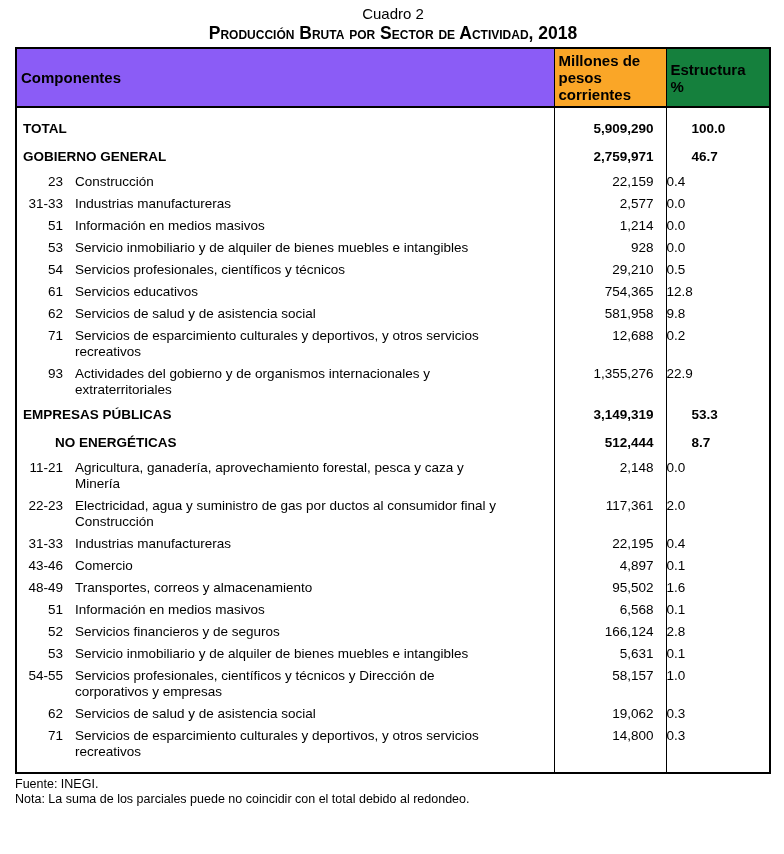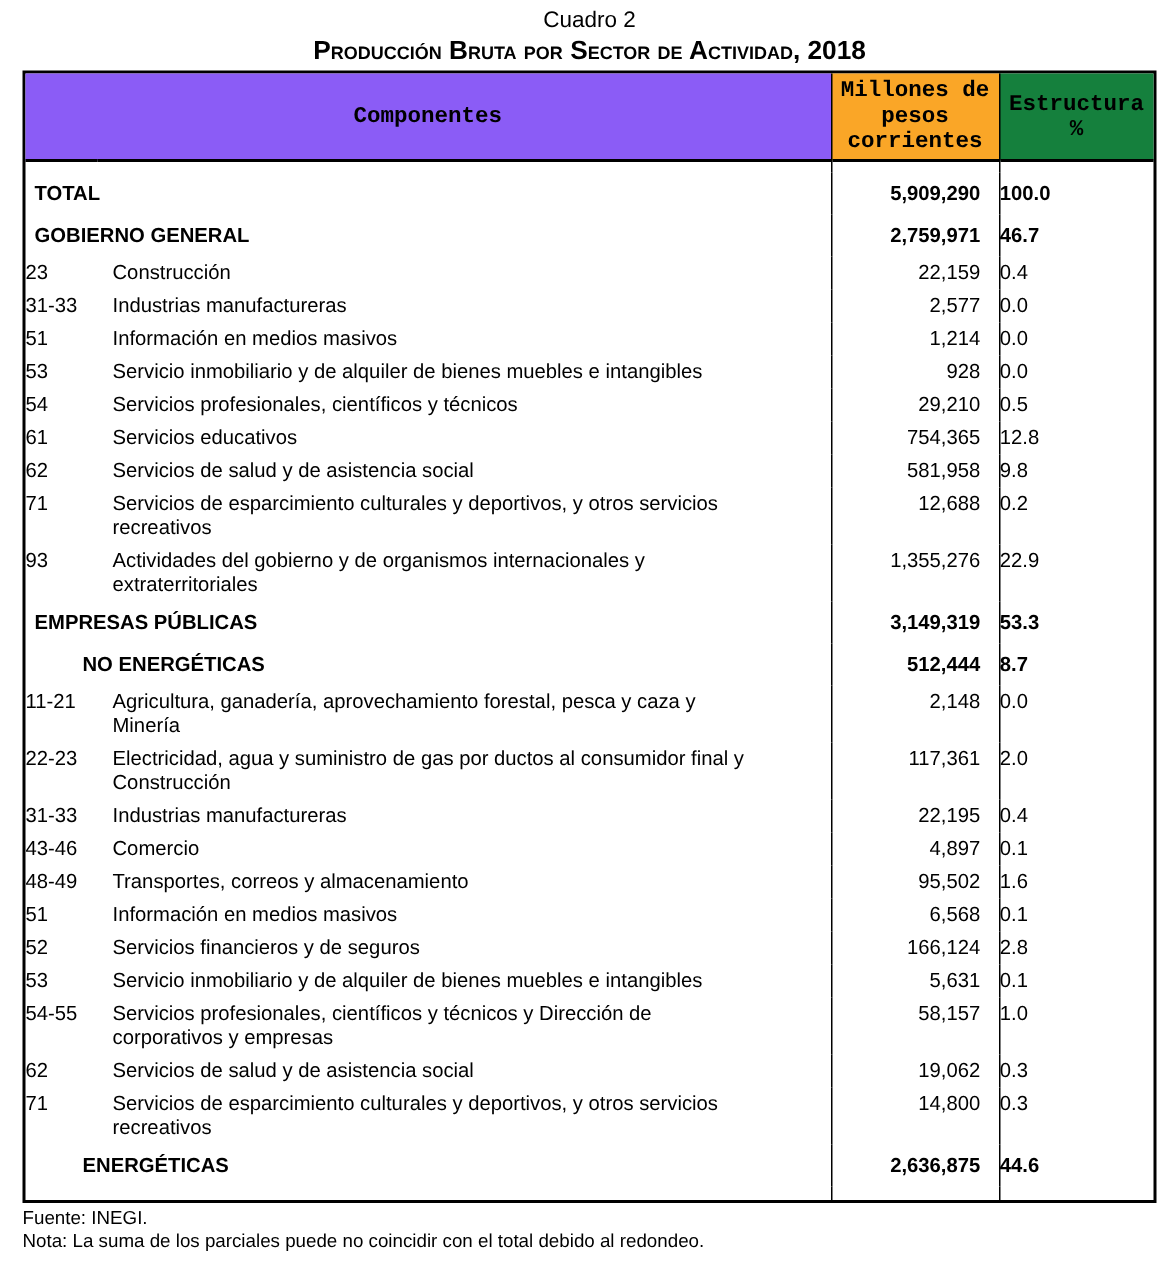--- a/index.html
+++ b/index.html
@@ -15,41 +15,40 @@
   .title-line1 { text-align: center; font-size: 15px; line-height: 18px; }
   .title-line2 {
     text-align: center; font-size: 17.5px; font-weight: bold;
     font-variant: small-caps; line-height: 20px; margin-bottom: 4px;
   }
 
   .tbl-wrap { border: 2px solid #000; }
   table { width: 100%; border-collapse: collapse; table-layout: fixed; }
 
   th {
-    font-size: 15px; font-weight: bold; text-align: center;
+    font-size: 15px; font-weight: bold; text-align: left;
     vertical-align: middle; height: 58px;
     border-bottom: 2px solid #000;
     white-space: pre-line; line-height: 17px;
     padding: 0 4px;
-    font-family: Liberation Mono, monospace;
   }
   th.vline { border-left: 1px solid #000; }
 
   td {
     font-size: 13.5px; line-height: 16px;
     vertical-align: top; padding: 3px 0;
   }
-  td.code  { padding-right: 2px; margin-left: 47px; }
+  td.code  { text-align: right; padding-right: 2px; margin-left: 47px; }
   td.lbl   { padding-left: 10px; white-space: pre-line; }
   td.lblspan { white-space: pre-line; }
   td.val   { text-align: right; padding-right: 12px; border-left: 1px solid #000; }
   td.pct   { text-align: left; padding-right: 32px; border-left: 1px solid #000; }
 
   tr.row-total td, tr.row-section td, tr.row-subsection td {
-    font-weight: bold; padding-top: 6px; padding-bottom: 6px;
+    font-weight: bold; padding-top: 6px; padding-bottom: 6px; padding-left: 25px;
   }
   tr.row-total td.lblspan, tr.row-section td.lblspan { padding-left: 6px; }
   tr.row-subsection td.lblspan { padding-left: 38px; }
 
   tr.spacer td { padding: 0; height: 8px; }
   tr.spacer-bottom td { height: 9px; }
 
   .notes { margin-top: 3px; font-size: 12.5px; line-height: 15px; }
 </style>
 </head>
@@ -224,25 +223,20 @@
             <td class="val">19,062</td>
             <td class="pct">0.3</td>
           </tr>
           <tr class="row-item">
             <td class="code">71</td>
             <td class="lbl">Servicios de esparcimiento culturales y deportivos, y otros servicios
 recreativos</td>
             <td class="val">14,800</td>
             <td class="pct">0.3</td>
           </tr>
-          <tr class="row-subsection">
-            <td class="lblspan" colspan="2">ENERGÉTICAS</td>
-            <td class="val">2,636,875</td>
-            <td class="pct">44.6</td>
-          </tr>
           <tr class="spacer spacer-bottom" id="bottom-spacer">
           <td></td>
             <td></td>
             <td class="val"></td>
             <td class="pct"></td>
         </tr>
       </tbody>
     </table>
   </div>
 

